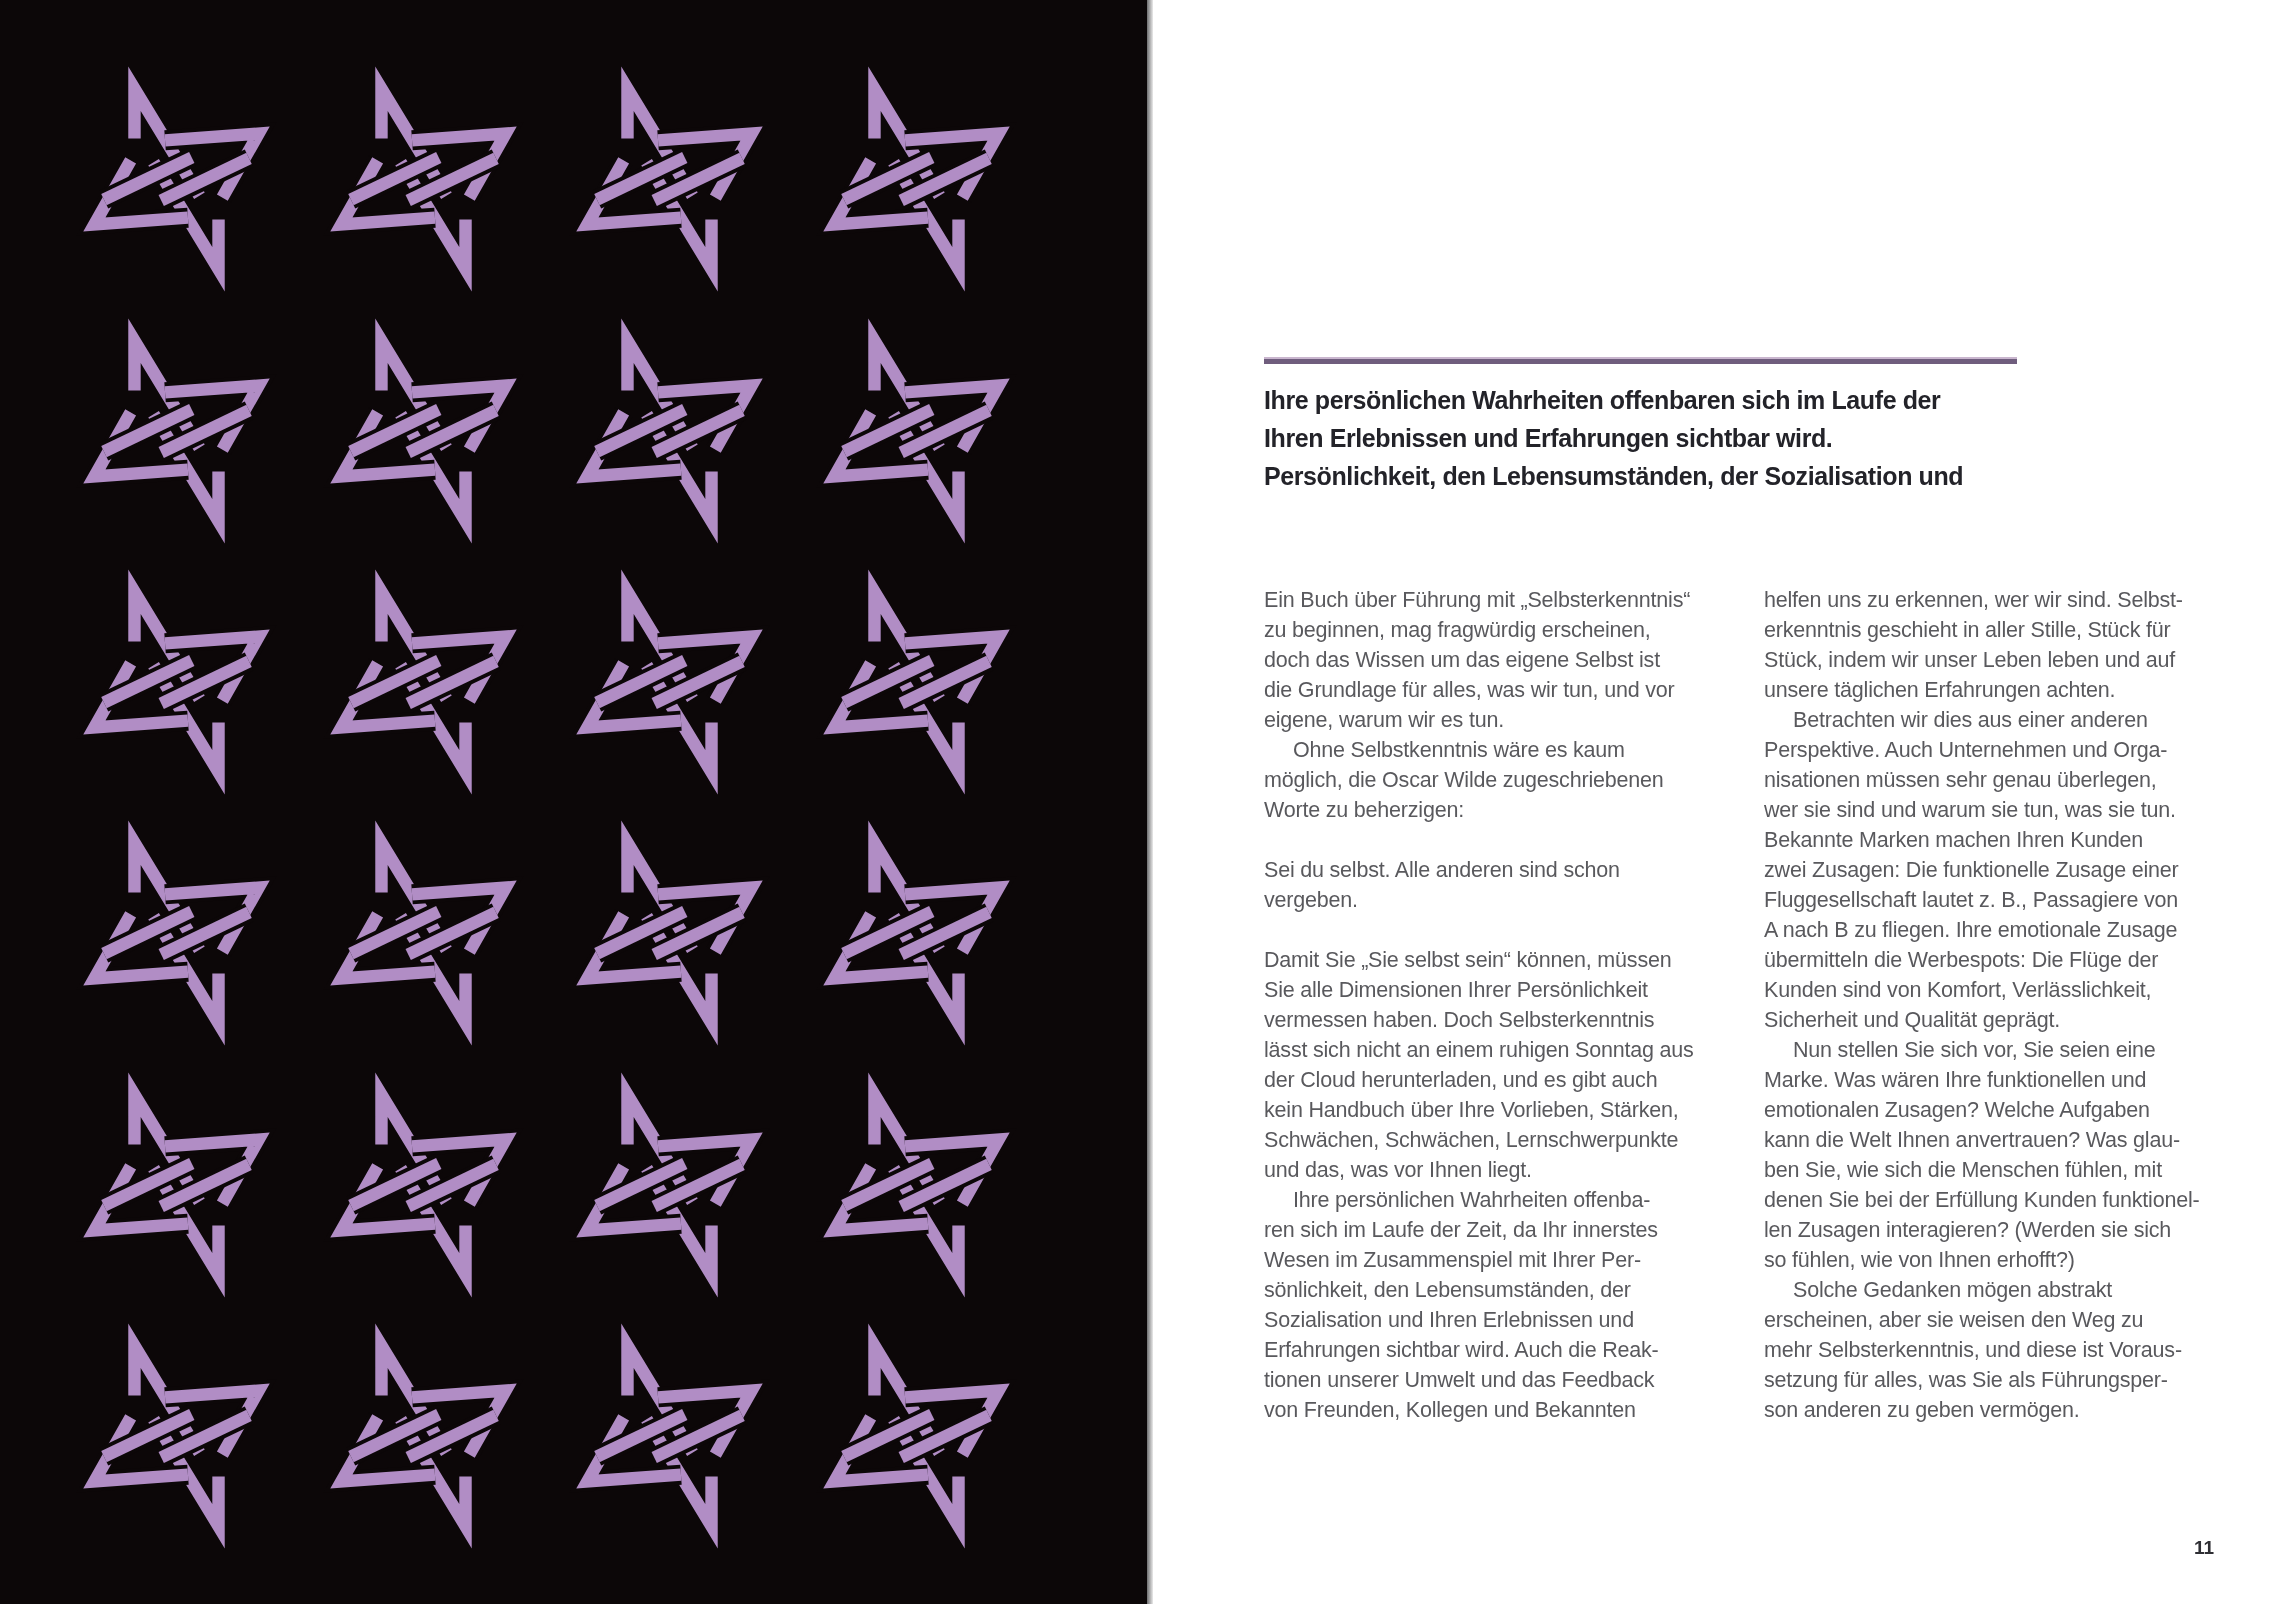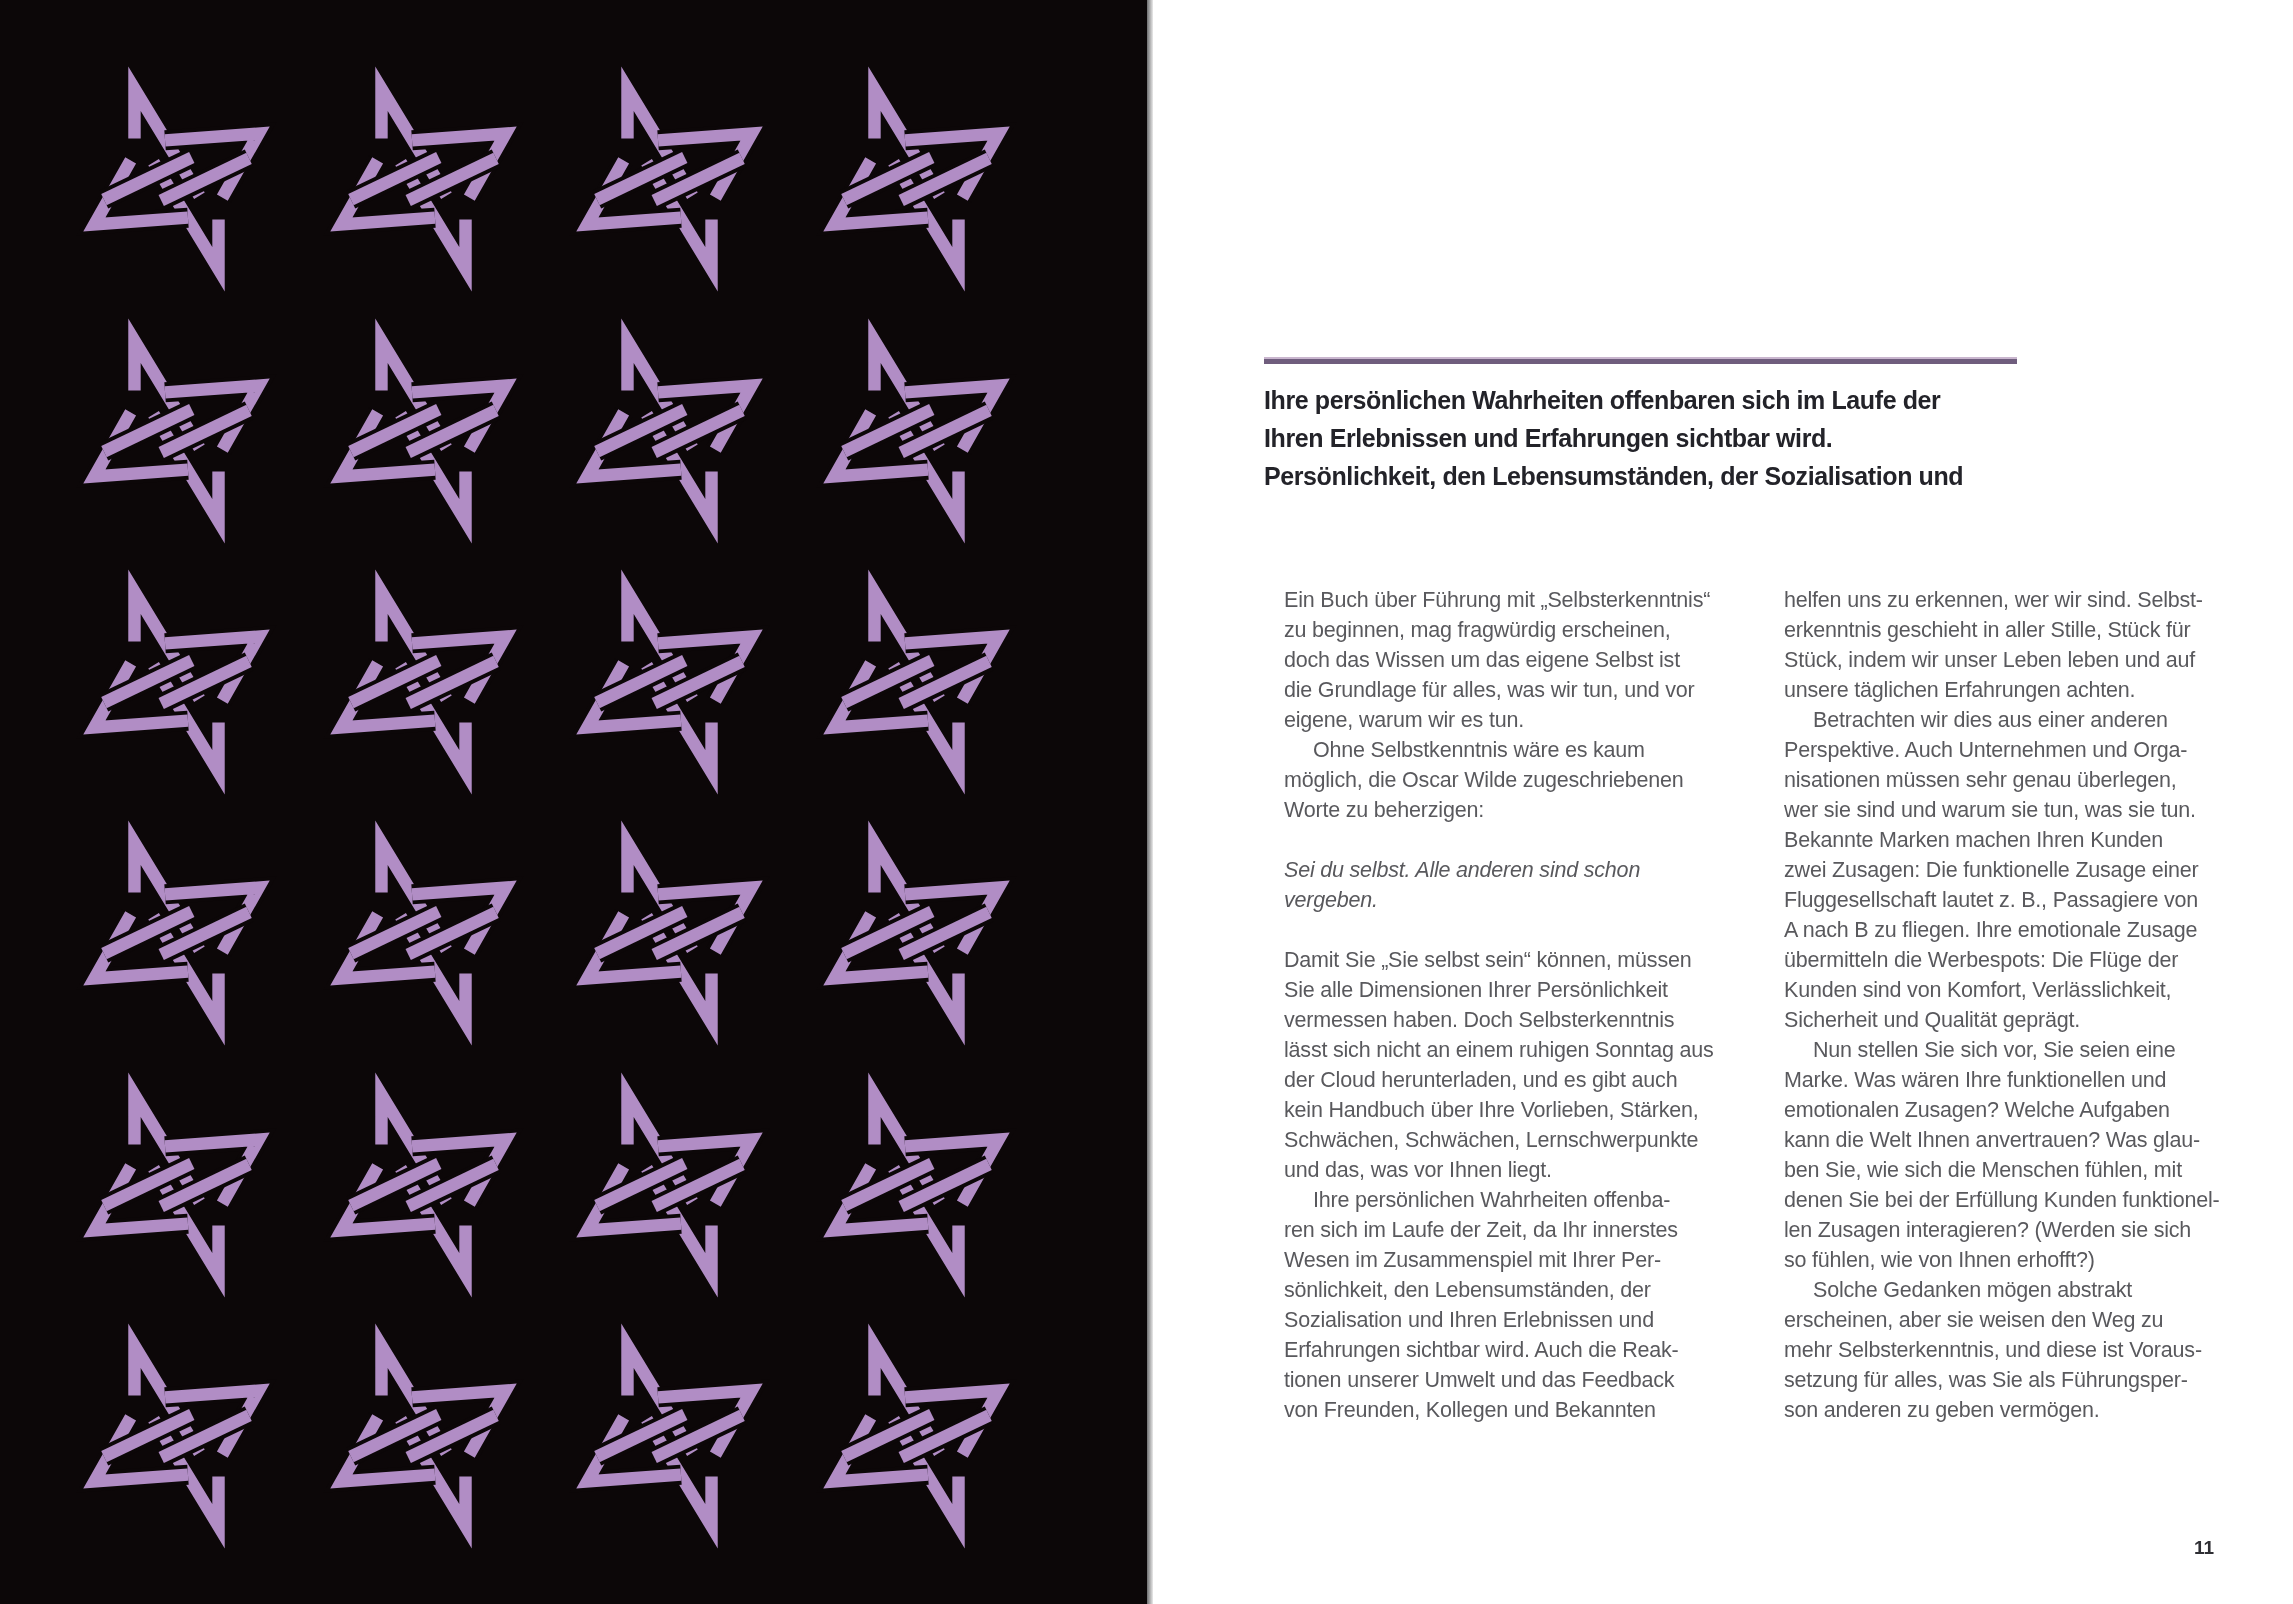--- a/index.html
+++ b/index.html
@@ -25,27 +25,27 @@
     background:linear-gradient(to bottom,#c9b6ce 0px,#c9b6ce 1.9px,#6f5d7d 1.9px);
   }
   .heading{
     position:absolute;left:1264px;top:381px;
     font-size:25px;line-height:38px;font-weight:bold;
     letter-spacing:-0.4px;color:var(--heading,#232329);white-space:nowrap;
   }
   .col{
     position:absolute;top:585px;
     font-size:21.5px;line-height:30px;letter-spacing:-0.2px;
-    color:var(--body,#59595d);white-space:nowrap;margin-left:20px;
+    color:var(--body,#59595d);white-space:nowrap;
   }
   .col-left{left:1264px;}
   .col-right{left:1764px;}
   .line{height:30px;}
   .line.indent{padding-left:29px;}
-  .line.italic{font-style:italic;}
+  .line.italic{}
   .line.gap{margin-top:30px;}
   .pageno{
     position:absolute;left:2194px;top:1537px;width:38px;text-align:left;
     font-size:19px;font-weight:bold;color:#2e2e33;
   }
 </style>
 </head>
 <body>
 
 <svg width="0" height="0" style="position:absolute">

